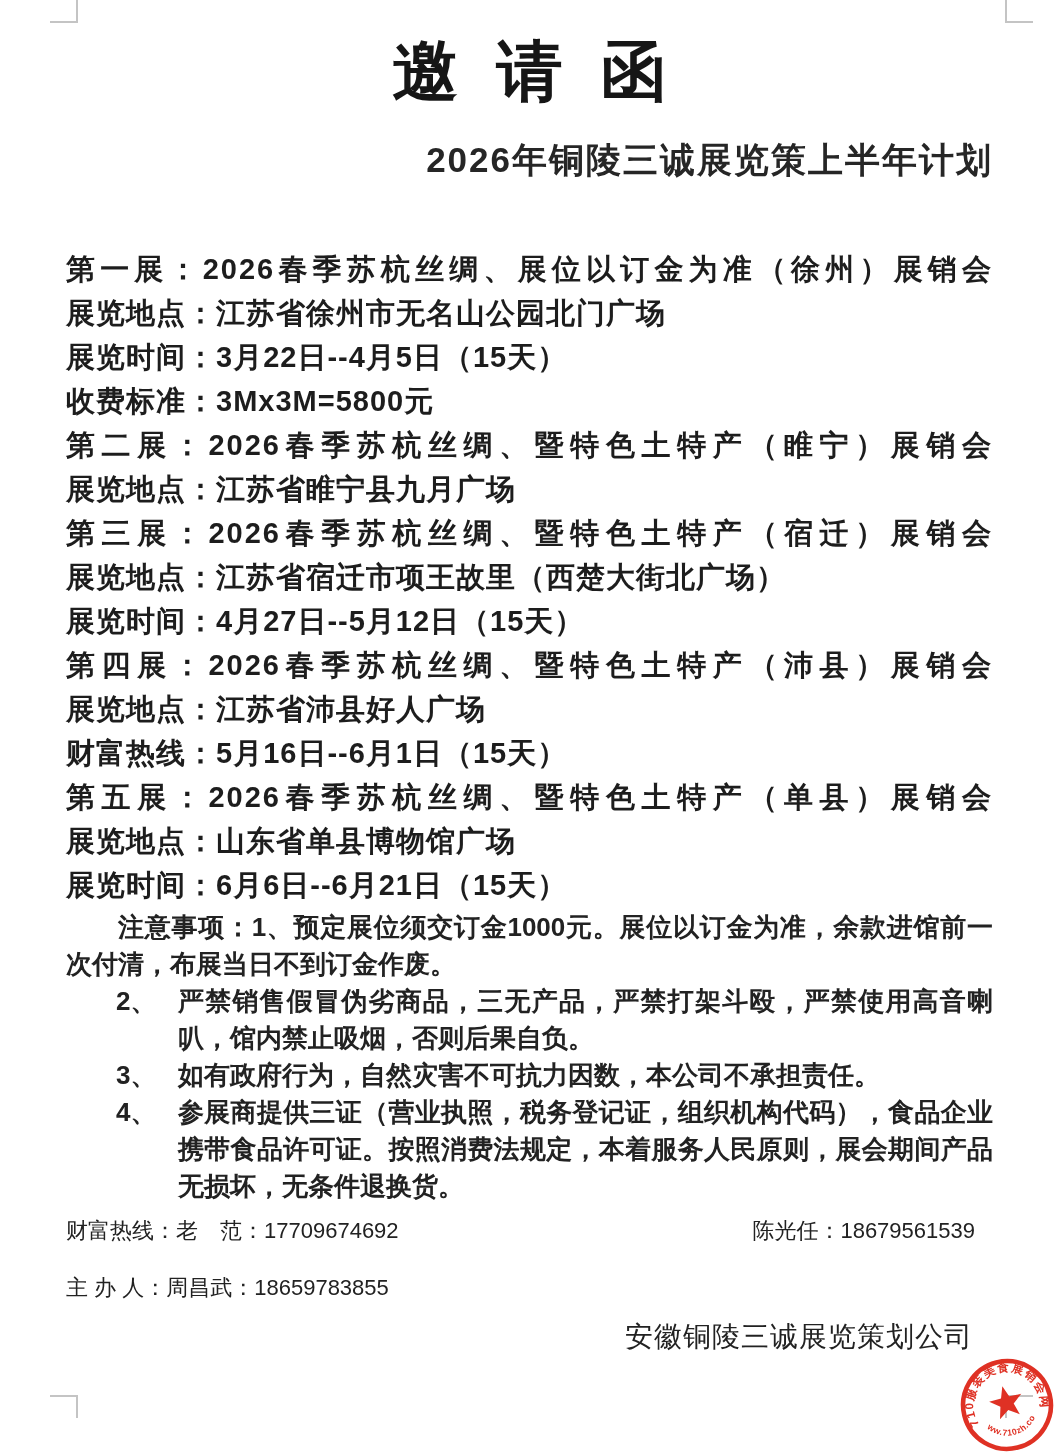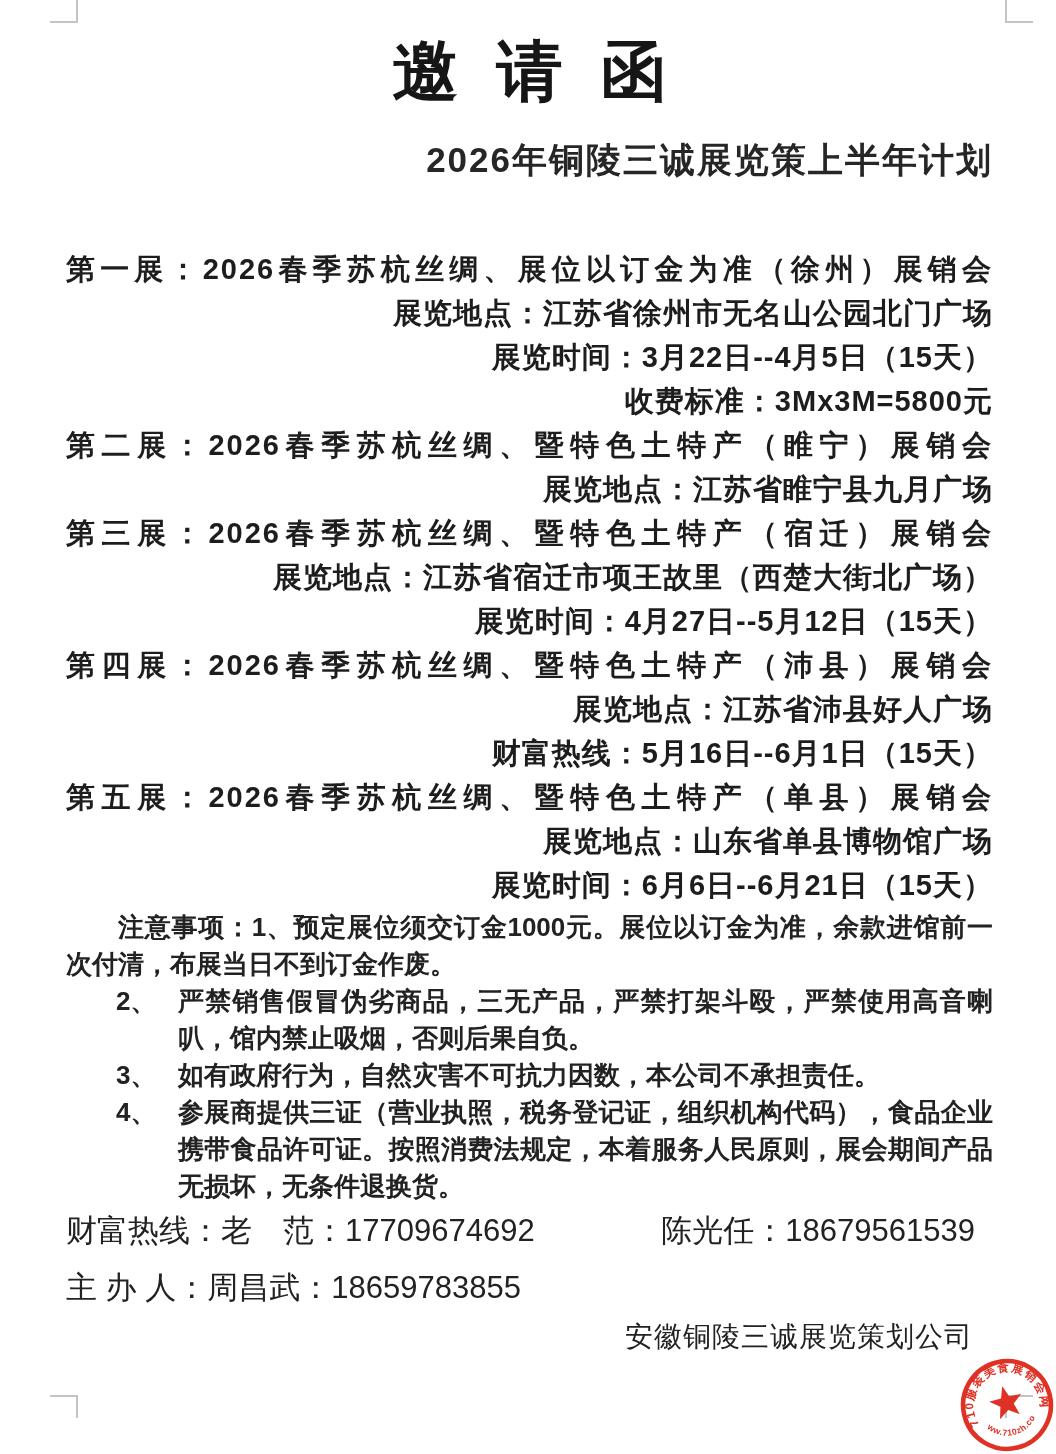--- a/index.html
+++ b/index.html
@@ -41,37 +41,36 @@
     color: #262626;
   }
 
   .body-lines { margin-top: 63px; }
   .b-line {
     font-size: 29px;
     font-weight: 700;
     line-height: 44px;
     letter-spacing: 1px;
     white-space: nowrap;
-    text-align: right;
   }
   .b-line.exh {
     white-space: normal;
     text-align: justify;
     -moz-text-align-last: justify;
     text-align-last: justify;
     letter-spacing: 2px;
   }
 
   .notes { margin-top: 2px; font-size: 26px; font-weight: 700; color: #222222; }
   .note-intro { line-height: 37px; text-indent: 2em; text-align: justify; }
   .note-item { display: flex; margin-left: 50px; line-height: 37px; }
   .note-item .num { flex: 0 0 62px; }
   .note-item .txt { flex: 1 1 auto; text-align: justify; }
 
-  .contacts { margin-top: 6px; font-size: 31px; font-weight: 400; color: #222222; }
+  .contacts { margin-top: 6px; font-size: 22px; font-weight: 400; color: #222222; }
   .contact-row1 { display: flex; justify-content: space-between; line-height: 40px; }
   .contact-row1 .right { margin-right: 18px; text-align: center; }
   .contact-row2 { margin-top: 17px; line-height: 40px; }
 
   .signature {
     margin-top: 10px;
     text-align: right;
     padding-right: 20px;
     font-size: 28px;
     font-weight: 400;

